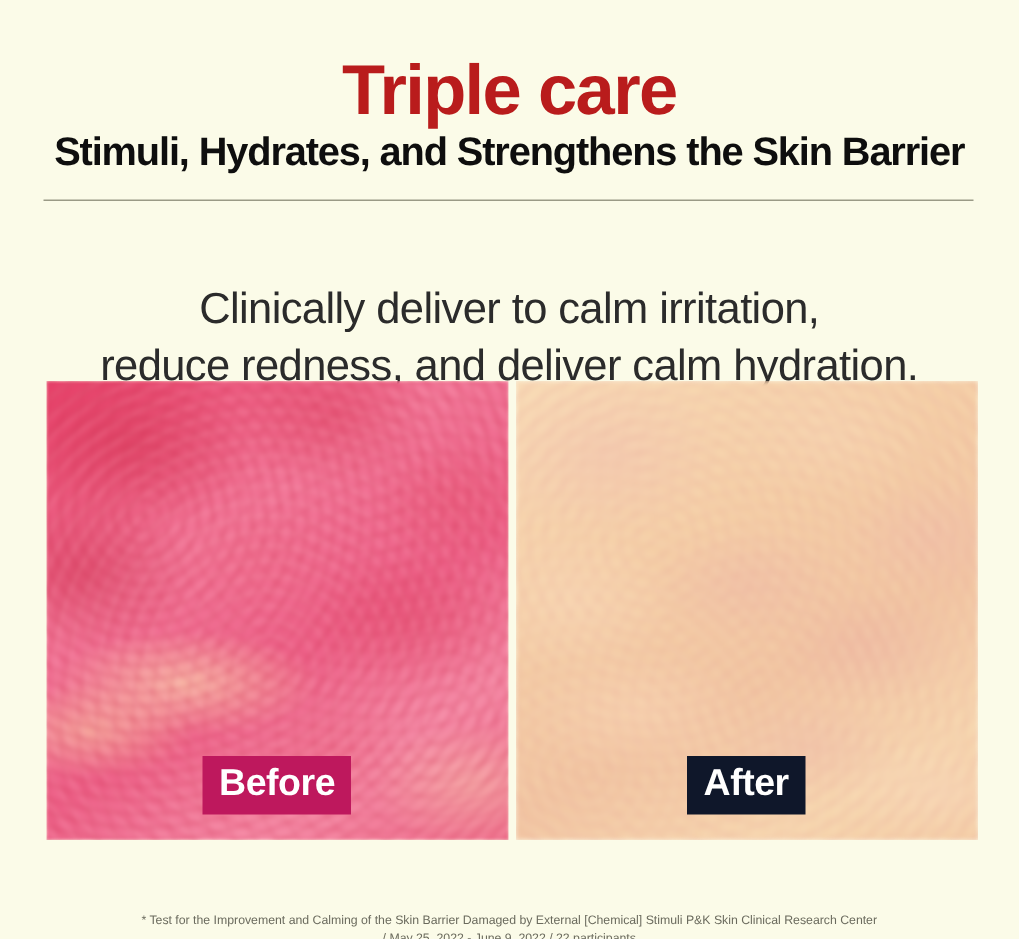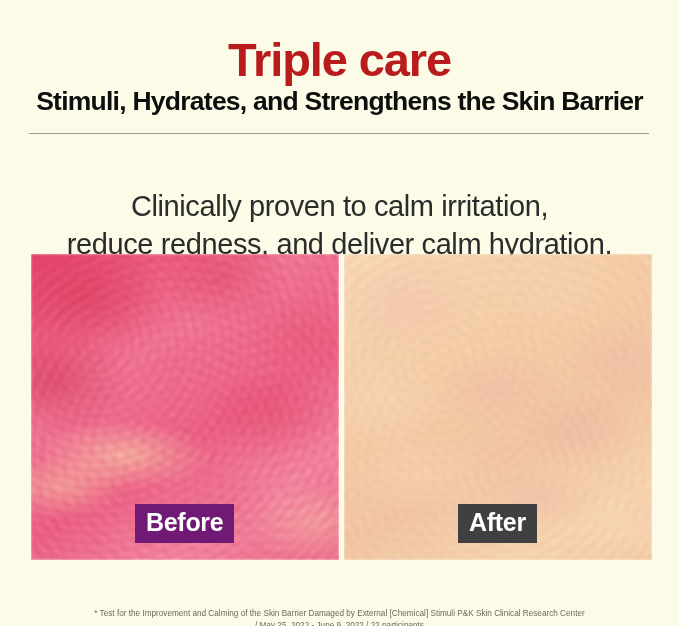--- a/index.html
+++ b/index.html
@@ -165,25 +165,25 @@
     font-size: 25px;
     font-weight: 700;
     letter-spacing: -0.3px;
     color: #ffffff;
     line-height: 1;
     padding: 6px 11px 8px 11px;
     white-space: nowrap;
   }
   .badge-before {
     left: 104px;
-    background: #701a75;
+    background: #be185d;
   }
   .badge-after {
     left: 114px;
-    background: #404040;
+    background: #0f172a;
   }
 
   
   .footnote {
     position: absolute;
     top: 608px;
     left: 0;
     width: 679px;
     text-align: center;
     font-size: 8.2px;
@@ -198,21 +198,21 @@
 
 <div class="page">
 
   <h1 class="headline">Triple care</h1>
 
   <h2 class="subheadline">Stimuli, Hydrates, and Strengthens the Skin Barrier</h2>
 
   <div class="divider"></div>
 
   <p class="lead">
-    <span>Clinically proven to calm irritation,</span>
+    <span>Clinically deliver to calm irritation,</span>
     <span>reduce redness, and deliver calm hydration.</span>
   </p>
 
   <div class="compare">
 
     <div class="panel panel-before">
       <div class="skin-before"></div>
       <span class="badge badge-before">Before</span>
     </div>
 

